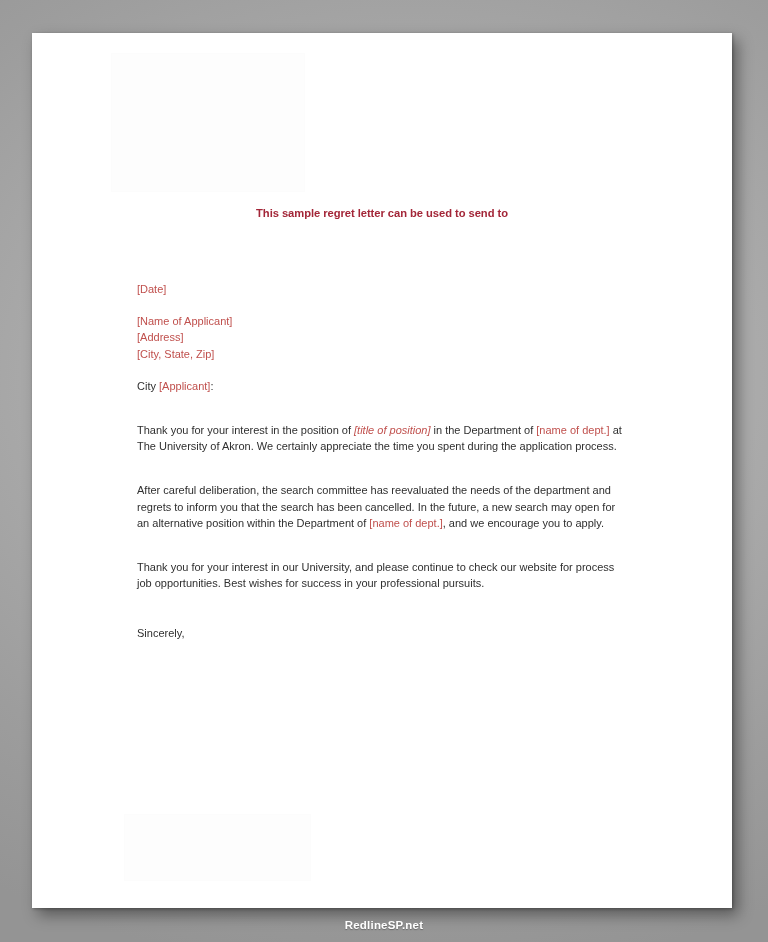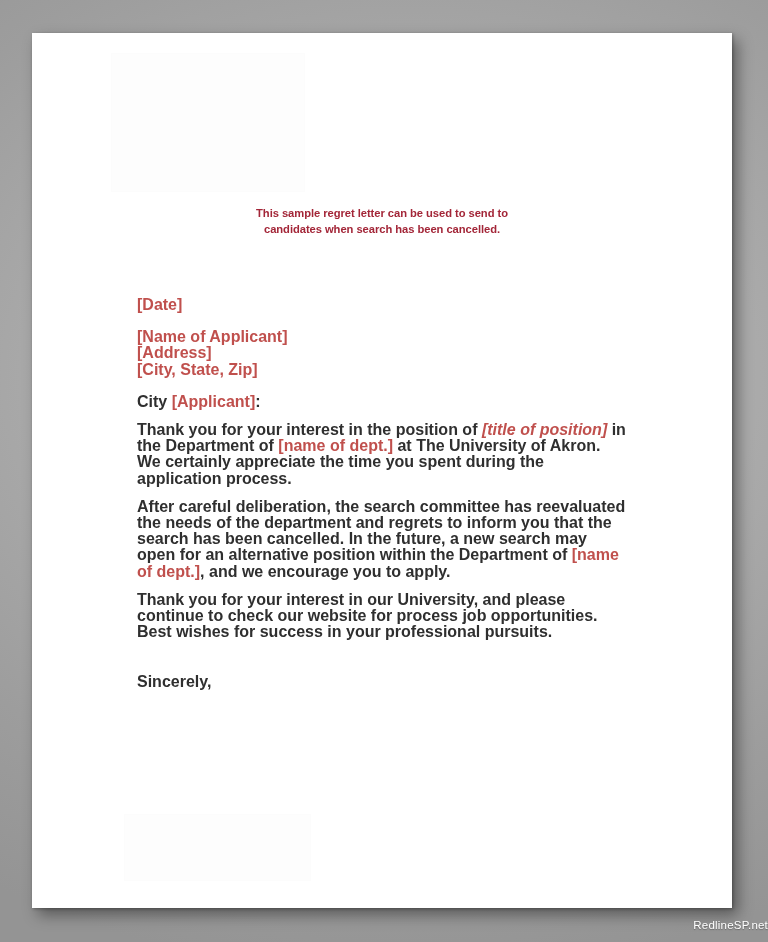--- a/index.html
+++ b/index.html
@@ -69,85 +69,83 @@
     font-weight: bold;
     line-height: 16px;
     letter-spacing: -0.05px;
   }
   #sample-heading .hl {
     display: block;
   }
 
   .block {
     color: #2f2f2f;
-    font-size: 16px;
+    font-size: 11px;
     line-height: 16.2px;
-    font-weight: bold;
   }
 
   .red {
     color: #c0504d;
   }
   .red-i {
     color: #c0504d;
     font-style: italic;
   }
 
   #date-line {
     margin-top: 60px;
   }
   #recipient-block {
     margin-top: 16px;
   }
   #salutation {
     margin-top: 16px;
   }
   .body-para {
-    margin-top: 12px;
+    margin-top: 28px;
     text-align: left;
   }
   #closing {
     margin-top: 34px;
   }
   #signature-block {
     margin-top: 33px;
   }
   .line {
     display: block;
   }
 
   
   #watermark {
     position: absolute;
     left: 0;
     top: 919px;
     width: 768px;
-    text-align: right;
+    text-align: center;
     font-size: 11.5px;
-    font-weight: normal;
+    font-weight: bold;
     color: #ffffff;
     letter-spacing: 0.2px;
     text-shadow: 0 1px 1px rgba(70,70,70,0.55);
   }
 </style>
 </head>
 <body>
 
 <div id="viewport">
 
   <div id="paper">
 
     <div class="ghost-box" id="ghost-top"></div>
     <div class="ghost-box" id="ghost-bottom"></div>
 
     <div id="letter">
 
       <div id="sample-heading">
         <span class="hl">This sample regret letter can be used to send to</span>
-        <span class="hl">candidates when search has been cancelled.</span>
       </div>
 
       <div class="block" id="date-line">
         <span class="red">[Date]</span>
       </div>
 
       <div class="block" id="recipient-block">
         <span class="line red">[Name of Applicant]</span>
         <span class="line red">[Address]</span>
         <span class="line red">[City, State, Zip]</span>

